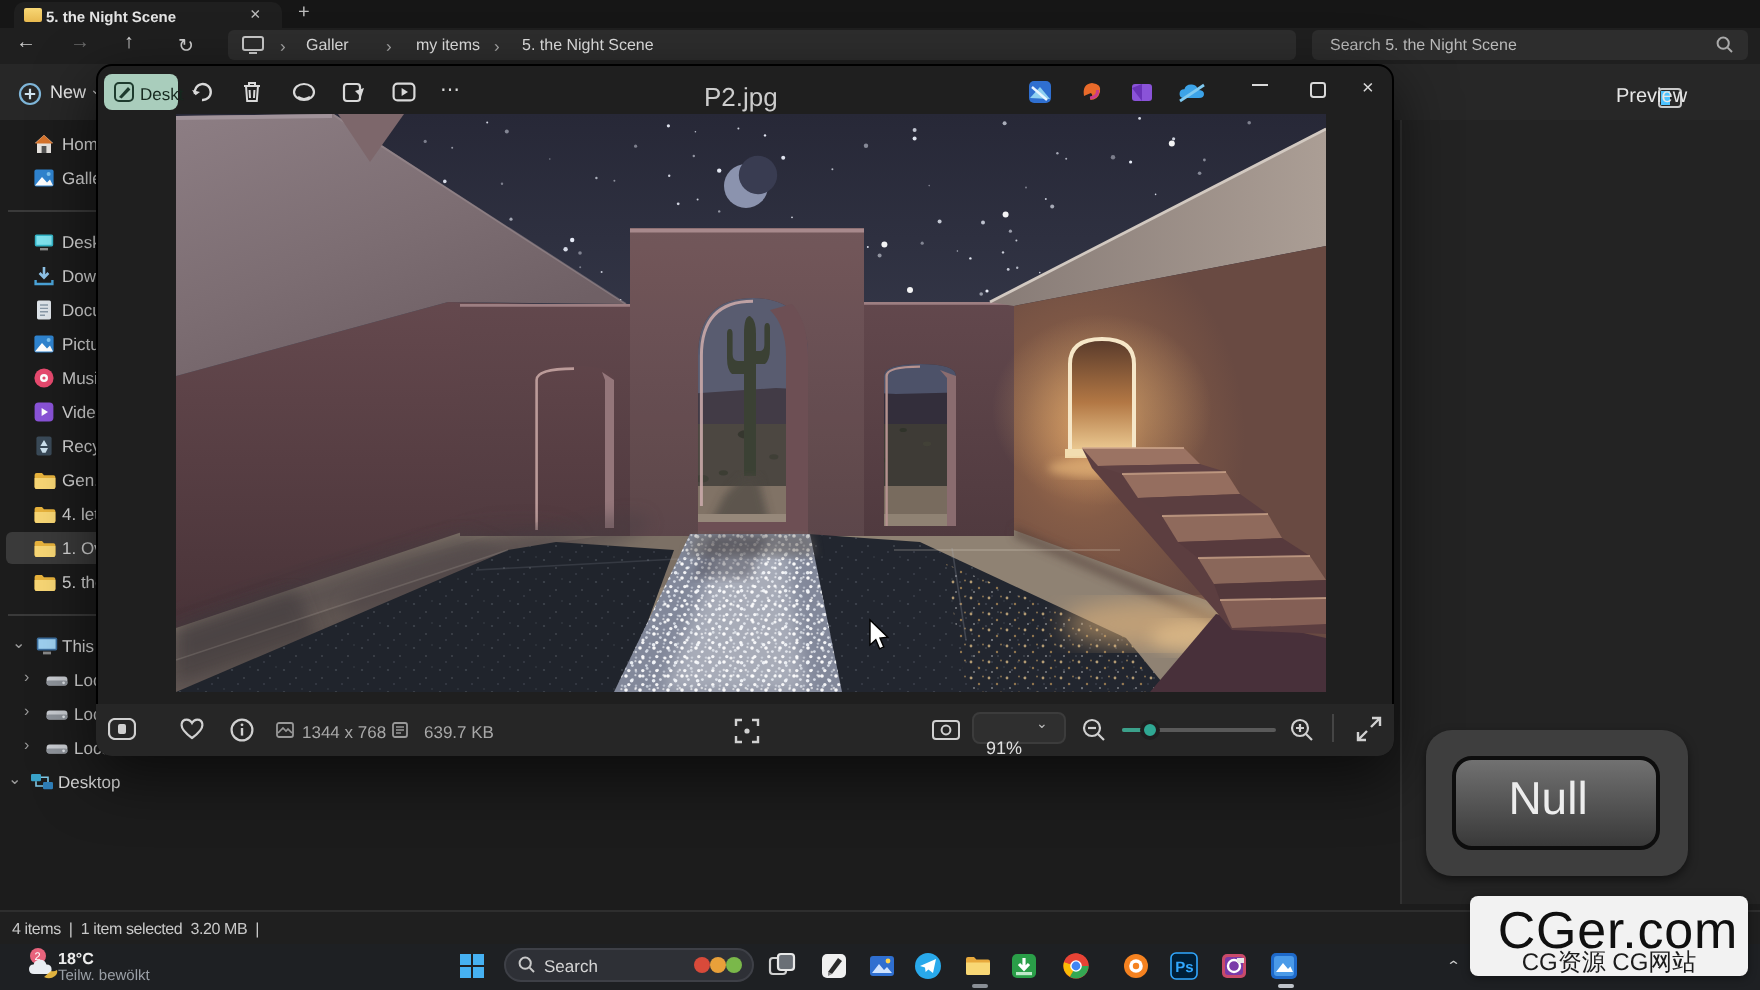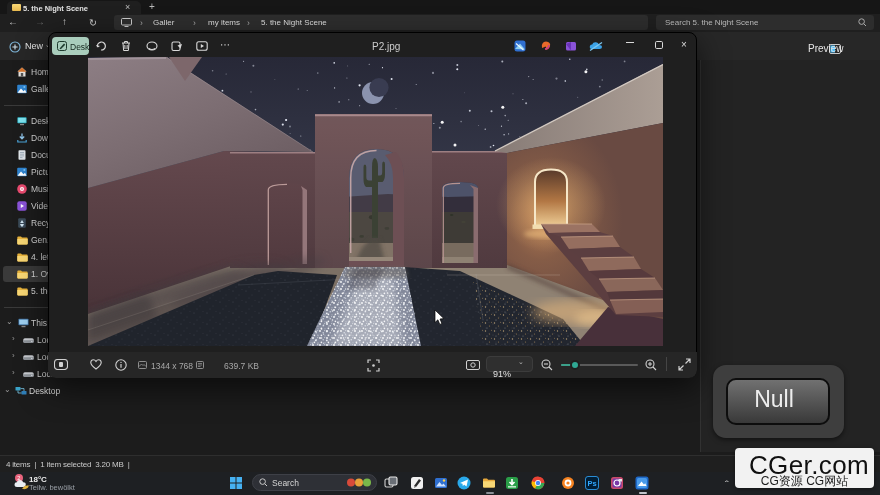--- a/index.html
+++ b/index.html
@@ -186,21 +186,21 @@
     </svg>
 <svg class="abs" style="left:171px;top:40px" width="12" height="12" viewBox="0 0 12 12">
       <rect x="1" y="2" width="8" height="8.5" rx="1.5" fill="none" stroke="#d9d9d9" stroke-width="1.1"></rect>
       <path d="M6.5,5.5 L11,4 L9.5,8.5 Z" fill="#d9d9d9"></path>
     </svg>
 <svg class="abs" style="left:196px;top:40px" width="12" height="12" viewBox="0 0 12 12">
       <rect x="0.8" y="1.8" width="10.4" height="8.4" rx="2" fill="none" stroke="#d9d9d9" stroke-width="1.1"></rect>
       <path d="M4.8,4 L8,6 L4.8,8 Z" fill="#d9d9d9"></path>
     </svg>
 <div class="abs" style="left:220px;top:39px;font-size:10px;color:#d9d9d9;letter-spacing:1px">⋯</div>
-<div class="abs" style="left:372px;top:41px;font-size:10px;color:#cccccc">P2.jpg</div>
+<div class="abs" style="left:352px;top:41px;font-size:13px;color:#cccccc">P2.jpg</div>
 <svg class="abs" style="left:514px;top:40px" width="12" height="12" viewBox="0 0 12 12">
       <rect x="0.5" y="0.5" width="11" height="11" rx="2.5" fill="#2f6fd0"></rect>
       <path d="M1,9 L6,3.5 L11,9.5 Z" fill="#8fd0f0"></path>
       <path d="M2,3.5 L9.5,10" stroke="#e8f4ff" stroke-width="1.2"></path>
     </svg>
 <svg class="abs" style="left:540px;top:40px" width="12" height="12" viewBox="0 0 12 12">
       <path d="M2,8 Q1,2 6,1.5 Q11,2 10,6 Q9,10 5,10 Q7,8 5.5,6.5 Q3,7.5 2,8 Z" fill="#e86a2a"></path>
       <path d="M5,9 Q9,8.5 8.8,5" stroke="#c93a8a" stroke-width="1.5" fill="none"></path>
     </svg>
 <svg class="abs" style="left:565px;top:40px" width="12" height="12" viewBox="0 0 12 12">
@@ -610,21 +610,21 @@
     </svg>
 <svg class="abs" style="left:138px;top:361px" width="9" height="8" viewBox="0 0 9 8">
       <rect x="0.5" y="0.5" width="8" height="7" rx="1" fill="none" stroke="#999" stroke-width="0.9"></rect>
       <path d="M1,5.5 L3.5,3 L5,4.5 L6,3.5 L8,5.5" stroke="#999" stroke-width="0.8" fill="none"></path>
     </svg>
 <div class="abs" style="left:151px;top:360.5px;font-size:8.5px;color:#a8a8a8">1344 x 768</div>
 <svg class="abs" style="left:196px;top:361px" width="8" height="8" viewBox="0 0 8 8">
       <rect x="0.5" y="0.5" width="7" height="7" rx="1" fill="none" stroke="#999" stroke-width="0.9"></rect>
       <path d="M2,2.5 H6 M2,4 H6 M2,5.5 H4.5" stroke="#999" stroke-width="0.7"></path>
     </svg>
-<div class="abs" style="left:224px;top:360.5px;font-size:8.5px;color:#a8a8a8">639.7 KB</div>
+<div class="abs" style="left:212px;top:360.5px;font-size:8.5px;color:#a8a8a8">639.7 KB</div>
 <svg class="abs" style="left:367px;top:359px" width="13" height="13" viewBox="0 0 13 13">
       <path d="M1,4 L1,1 L4,1 M9,1 L12,1 L12,4 M12,9 L12,12 L9,12 M4,12 L1,12 L1,9" stroke="#d0d0d0" stroke-width="1.2" fill="none"></path>
       <circle cx="6.5" cy="6.5" r="1.3" fill="#d0d0d0"></circle>
     </svg>
 <svg class="abs" style="left:466px;top:360px" width="14" height="10" viewBox="0 0 14 10">
       <rect x="0.5" y="0.5" width="13" height="9" rx="1.5" fill="none" stroke="#d0d0d0" stroke-width="1"></rect>
       <circle cx="7" cy="5" r="2.2" fill="none" stroke="#d0d0d0" stroke-width="1"></circle>
     </svg>
 <div class="abs" style="left:486px;top:356px;width:47px;height:16px;background:#2f2f2f;border:1px solid #3c3c3c;border-radius:4px"></div>
 <div class="abs" style="left:493px;top:369px;font-size:9px;color:#e0e0e0">91%</div>

